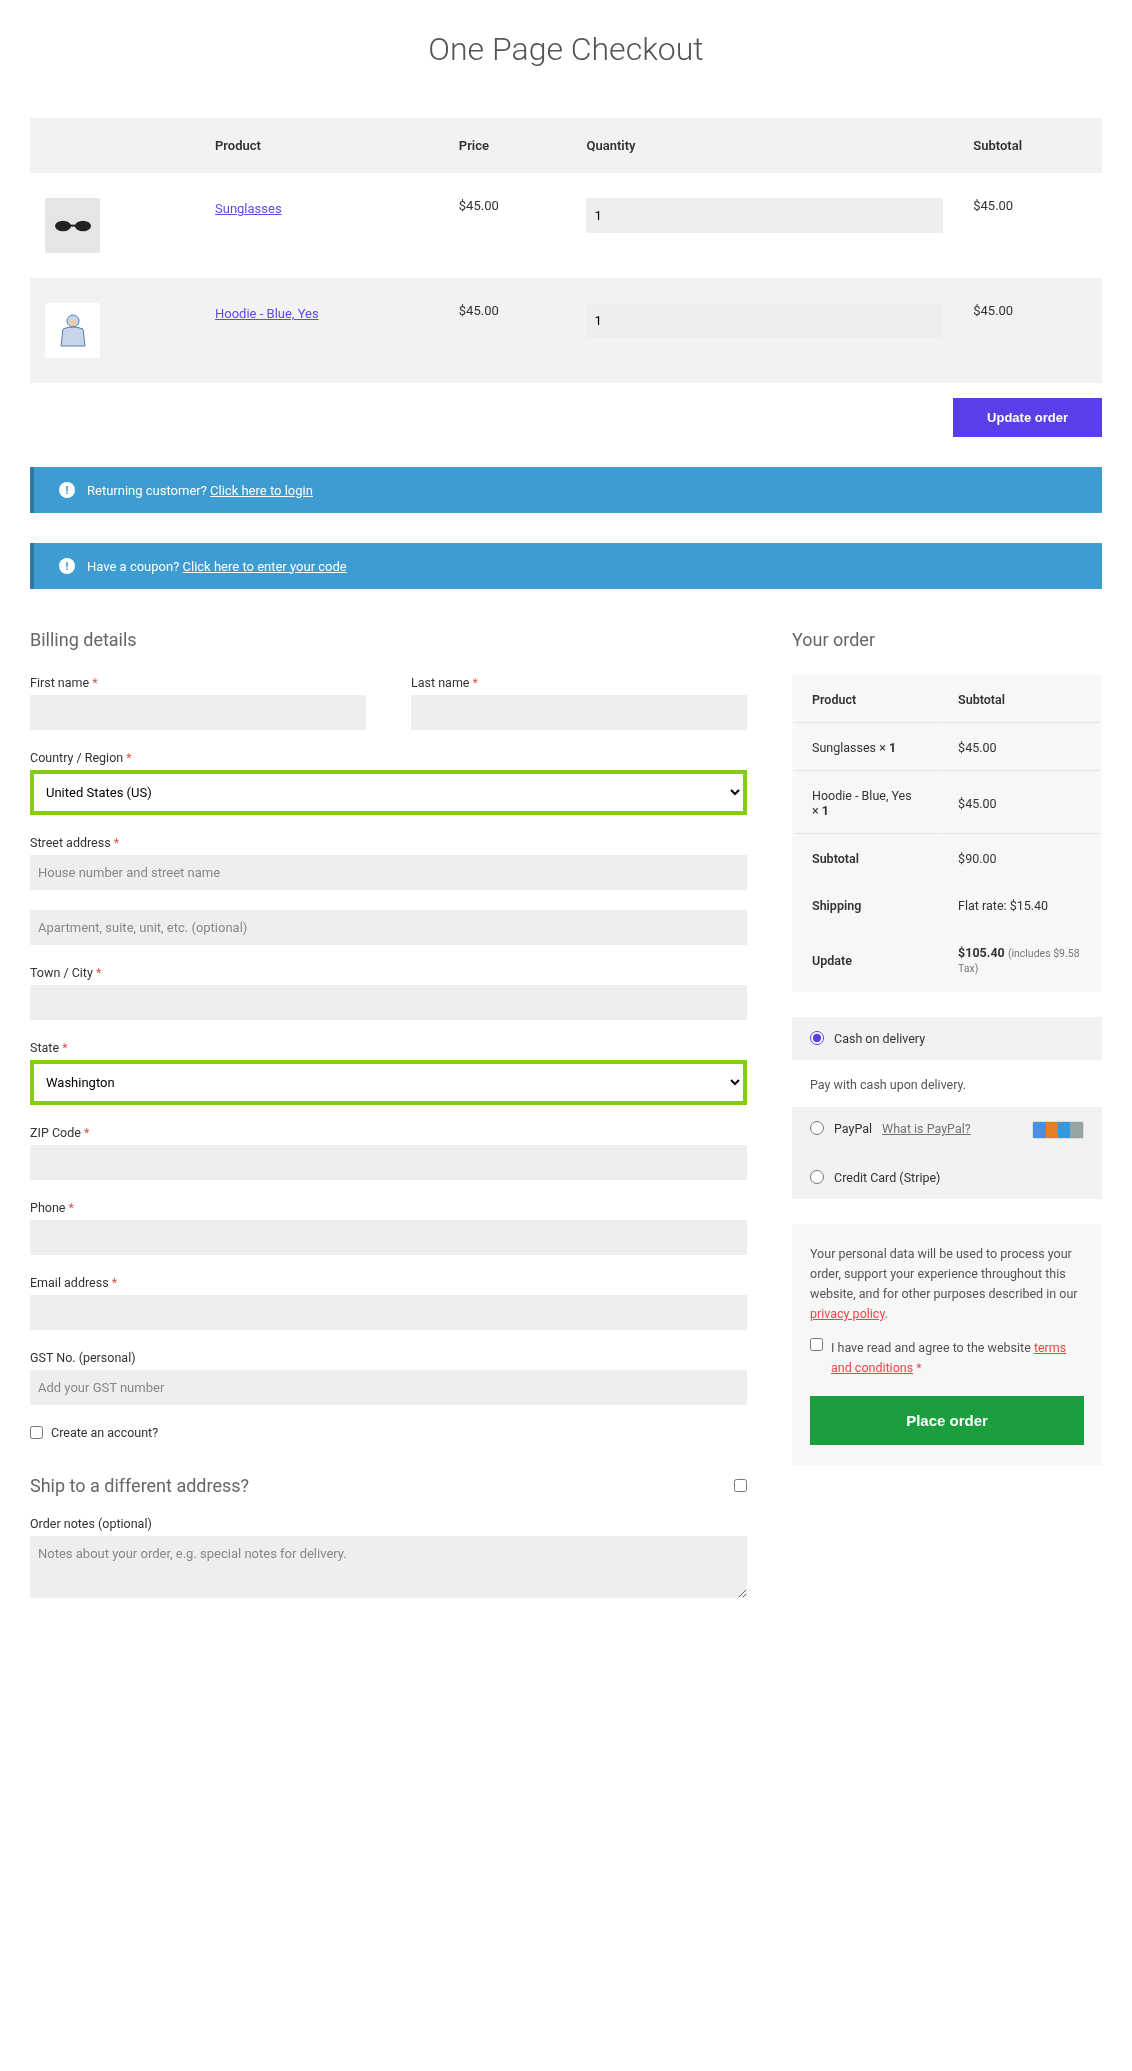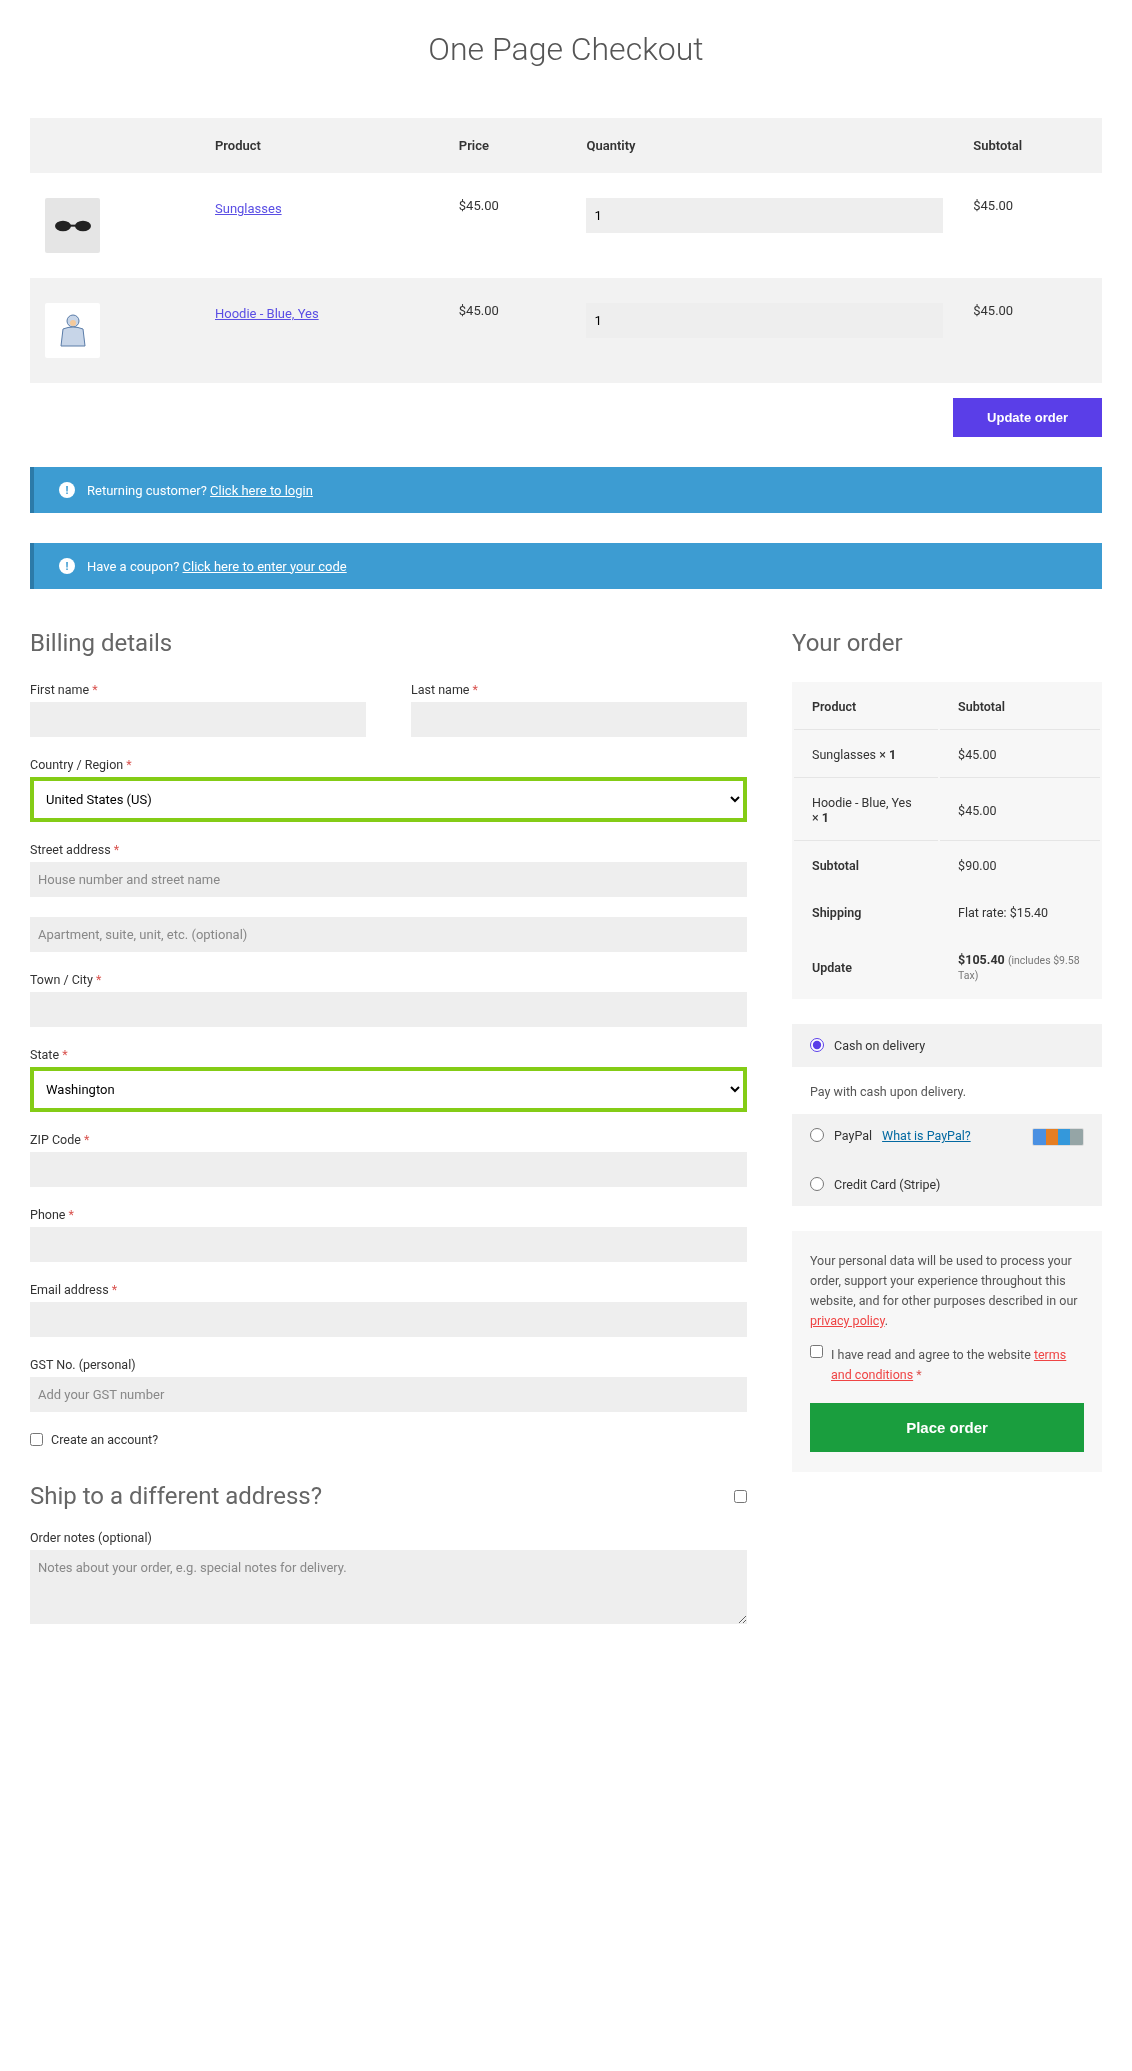--- a/index.html
+++ b/index.html
@@ -15,45 +15,45 @@
     .price-cell { font-size: 13px; color: #333; }
     .qty-input { width: 45px; padding: 4px 6px; border: 1px solid #ccc; background: #f7f7f7; font-size: 12px; }
     .update-btn { float: right; background: #5a3ee8; color: #fff; border: none; padding: 12px 34px; font-size: 13px; font-weight: 600; margin-top: 15px; cursor: pointer; }
     .clearfix::after { content: ""; display: table; clear: both; }
     .info-bar { background: #3d9cd2; color: #fff; padding: 15px 25px; margin-top: 30px; font-size: 13px; border-left: 4px solid #2c7aa8; display: flex; align-items: center; gap: 12px; }
     .info-bar .circle-icon { width: 16px; height: 16px; border-radius: 50%; background: #fff; color: #3d9cd2; display: flex; align-items: center; justify-content: center; font-size: 11px; font-weight: bold; flex-shrink: 0; }
     .info-bar a { color: #fff; text-decoration: underline; }
     .two-col { display: flex; gap: 45px; margin-top: 40px; }
     .col-left { flex: 1; }
     .col-right { width: 310px; }
-    h2 { font-size: 24px; font-weight: 400; color: #666; margin-bottom: 25px; }
+    h2 { font-size: 18px; font-weight: 400; color: #666; margin-bottom: 25px; }
     .form-row { margin-bottom: 20px; }
     .form-half { display: flex; gap: 45px; }
     .form-half .form-row { flex: 1; }
     label { display: block; font-size: 12.5px; color: #333; margin-bottom: 5px; }
     .req { color: #d9534f; }
     input[type="text"], textarea, select { width: 100%; padding: 10px 8px; border: none; background: #eee; font-size: 13px; font-family: inherit; }
     select { border: 4px solid #84cc16; background: #fff; }
-    textarea { height: 74px; resize: vertical; }
+    textarea { height: 62px; resize: vertical; }
     input::placeholder, textarea::placeholder { color: #888; }
     .checkbox-row { display: flex; align-items: center; gap: 8px; font-size: 12.5px; margin-top: 15px; }
     .ship-header { display: flex; justify-content: space-between; align-items: center; margin: 35px 0 20px; }
     .ship-header h2 { margin: 0; }
     .order-box { background: #f7f7f7; }
     .order-table { width: 100%; }
     .order-table th, .order-table td { text-align: left; padding: 15px 18px; font-size: 12.5px; }
     .order-table thead th { font-weight: 600; color: #333; border-bottom: 1px solid #e5e5e5; }
     .order-table tbody td { border-bottom: 1px solid #e5e5e5; color: #333; }
     .order-table tfoot th { font-weight: 600; color: #333; }
     .order-table tfoot td { color: #333; }
     .total-note { font-size: 10.5px; color: #777; }
     .payment-box { background: #f2f2f2; margin-top: 25px; }
     .payment-opt { padding: 14px 18px; font-size: 12.5px; display: flex; align-items: flex-start; gap: 10px; }
     .payment-opt input[type="radio"] { width: 14px; height: 14px; accent-color: #5a3ee8; }
-    .paypal-link { color: #0369a1; text-decoration: underline; font-size: 12.5px; }
+    .paypal-link { color: #737373; text-decoration: underline; font-size: 12.5px; }
     .paypal-cards { margin-left: auto; }
     .card-chip { display: inline-block; width: 52px; height: 18px; background: linear-gradient(90deg,#4a90e2 0 25%,#e67e22 25% 50%,#3498db 50% 75%,#95a5a6 75% 100%); border: 1px solid #ddd; border-radius: 2px; }
     .privacy-box { background: #f7f7f7; padding: 20px 18px; margin-top: 25px; font-size: 12.5px; color: #555; line-height: 1.6; }
     .privacy-box a { color: #ef4444; text-decoration: underline; }
     .terms-row { margin-top: 14px; display: flex; gap: 8px; align-items: flex-start; font-size: 12.5px; }
     .place-btn { width: 100%; background: #1a9e3e; color: #fff; border: none; padding: 16px; font-size: 15px; font-weight: 600; margin-top: 18px; cursor: pointer; }
     .sunglasses-svg { width: 40px; }
     .hoodie-svg { width: 40px; }
   </style>
 </head>

